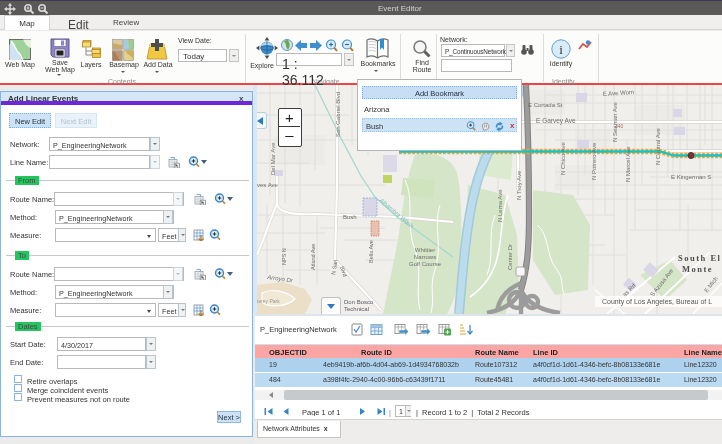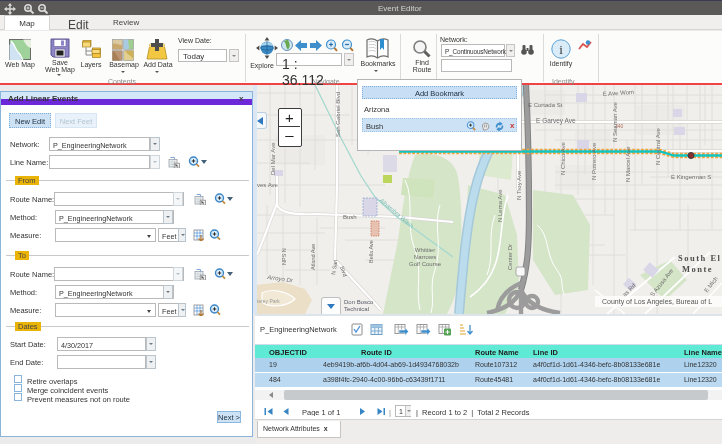--- a/index.html
+++ b/index.html
@@ -9,21 +9,21 @@
   .lbl { color:#333; font-size:7px; }
   .dd { position:absolute; background:#fff; border:1px solid #b9b9b9; }
   .caret { width:0;height:0;border:2.5px solid transparent;border-top-color:#555; }
   .plbl { font-size:7.5px; color:#333; }
   .ddt { position:absolute; left:3px; top:3px; font-size:7.2px; color:#333; white-space:nowrap; }
   .ddbtn { position:absolute; width:10px; height:14px; background:#eef0f2; border:1px solid #b9c4cc; }
   .ddbtn:after { content:""; position:absolute; left:2px; top:5px; border:2.5px solid transparent; border-top-color:#6b7b88; }
   .ddbtn.dis:after { border-top-color:#b0bcc6; }
   .ddbtn.dis { background:#f4f6f8; border-color:#cdd6dd; }
   .grpsep { position:absolute; left:5px; width:243px; border-top:1px solid #c9c9c9; }
-  .grplbl { font-size:7.5px; color:#444; background:#eab308; padding:0 3px; }
+  .grplbl { font-size:7.5px; color:#444; background:#22c55e; padding:0 3px; }
   .bluecaret { width:0;height:0;border:3px solid transparent;border-top:4px solid #44607a; }
   .bluecaret2 { width:0;height:0;border:2.5px solid transparent;border-top:3.5px solid #444; }
   .cb { width:8px; height:8px; background:#fff; border:1px solid #8ab4dc; }
   .icsel,.icmag,.icgrid { width:12px; height:12px; }
   .th { position:absolute; top:3px; font-size:7.5px; font-weight:bold; color:#222; white-space:nowrap; }
   .td { position:absolute; top:3px; font-size:7px; color:#333; white-space:nowrap; }
 </style>
 </head>
 <body>
 
@@ -199,27 +199,27 @@
     <text x="10" y="14.5" text-anchor="middle" font-family="Liberation Serif, serif" font-size="13" fill="#333">i</text>
   </svg>
   <div class="abs lbl" style="left:545px;top:29px;width:32px;text-align:center;">Identify</div>
   <svg class="abs" style="left:578px;top:9px;" width="14" height="11" viewBox="0 0 14 11">
     <path d="M1 9 L5 4 L9 7 L13 2" stroke="#d9534f" stroke-width="1.8" fill="none"></path>
     <circle cx="10" cy="2.5" r="2.2" fill="#3f8fcc"></circle>
   </svg>
 </div>
 
 <div class="abs" id="panel" style="left:0;top:91px;width:253px;height:346px;background:#fff;border:1px solid #8ab4dc;">
-  <div class="abs" id="paneltitle" style="left:0;top:0;width:251px;height:13px;background:#d4e7f8;border-bottom:6px solid #6d28d9;">
+  <div class="abs" id="paneltitle" style="left:0;top:0;width:251px;height:13px;background:#d4e7f8;border-bottom:4px solid #6d28d9;">
     <span class="abs" style="left:7px;top:2px;font-size:8px;font-weight:bold;color:#333;">Add Linear Events</span>
     <span class="abs" style="left:238px;top:2px;font-size:8px;font-weight:bold;color:#444;">x</span>
   </div>
 
   <div class="abs" style="left:8px;top:21px;width:42px;height:15px;background:#cde2f5;border:1px dotted #7fb0dd;font-size:7.5px;color:#234;text-align:center;padding-top:3px;">New Edit</div>
-  <div class="abs" style="left:54px;top:21px;width:42px;height:15px;background:#e9f2fa;border:1px solid #d7e6f2;font-size:7.5px;color:#b3c4d2;text-align:center;padding-top:3px;">Next Feet</div>
+  <div class="abs" style="left:54px;top:21px;width:42px;height:15px;background:#e9f2fa;border:1px solid #d7e6f2;font-size:7.5px;color:#b3c4d2;text-align:center;padding-top:3px;">Next Edit</div>
 
   <span class="abs plbl" style="left:9px;top:48px;">Network:</span>
   <div class="dd" style="left:48px;top:45px;width:101px;height:14px;">
       <span class="ddt">P_EngineeringNetwork</span>
     </div>
   <div class="ddbtn" style="left:149px;top:45px;"></div>
 
   <span class="abs plbl" style="left:9px;top:66px;">Line Name:</span>
   <div class="dd" style="left:48px;top:63px;width:101px;height:14px;"></div>
   <div class="ddbtn dis" style="left:149px;top:63px;"></div>
@@ -646,21 +646,21 @@
       <rect x="6" y="5.5" width="7" height="7" fill="#54a254" rx="1"></rect>
       <path d="M7.5 9 L11.5 9 M9.5 7 L9.5 11" stroke="#fff" stroke-width="1"></path>
     </g>
     <g transform="translate(107,0)">
       <path d="M2 2 L5 2 M2 5 L6 5 M2 8 L7 8 M2 11 L8 11" stroke="#e0a32e" stroke-width="1.2"></path>
       <path d="M12 2 L12 10 M9.5 8 L12 11 L14.5 8" stroke="#3f8fcc" stroke-width="1.3" fill="none"></path>
       <path d="M10 1 L13 4 M10 4 L13 1" stroke="#54a254" stroke-width="0"></path>
     </g>
   </svg>
 
-  <div class="abs" style="left:0;top:28px;width:467px;height:26px;background:#5eead4;border-top:1px solid #cfdde8;border-bottom:1px solid #cfdde8;">
+  <div class="abs" style="left:0;top:28px;width:467px;height:26px;background:#fca5a5;border-top:1px solid #cfdde8;border-bottom:1px solid #cfdde8;">
     <span class="th" style="left:14px;">OBJECTID</span>
     <span class="th" style="left:68px;padding-left:38px;">Route ID</span>
     <span class="th" style="left:220px;">Route Name</span>
     <span class="th" style="left:278px;">Line ID</span>
     <span class="th" style="left:429px;">Line Name</span>
   </div>
   <div class="abs" style="left:0;top:42px;width:467px;height:14px;background:#aed2ee;">
     <span class="td" style="left:14px;">19</span>
     <span class="td" style="left:68px;">4eb9419b-af6b-4d04-ab69-1d4934768032b</span>
     <span class="td" style="left:220px;">Route107312</span>

